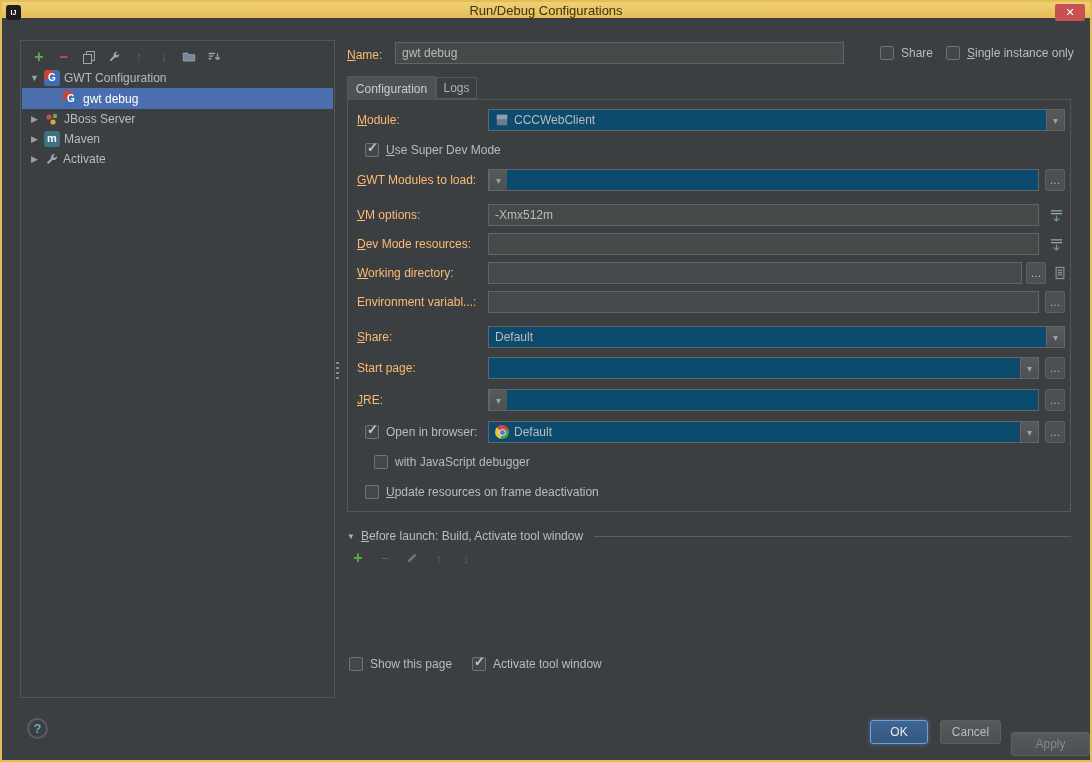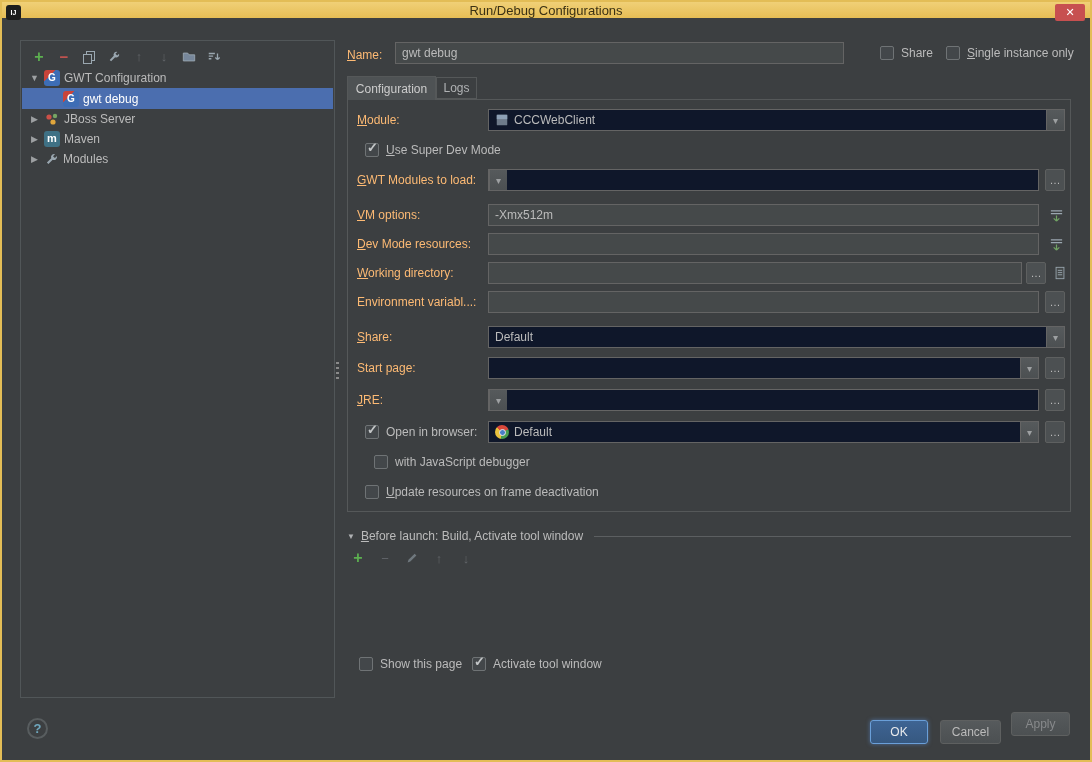--- a/index.html
+++ b/index.html
@@ -15,21 +15,21 @@
   .tb-title { width:100%; text-align:center; font-size:13px; color:#3b3114; }
   .tb-close { position:absolute; right:5px; top:2px; width:30px; height:17px; background:#c75050;
               border-radius:2px; color:#fff; font-size:11px; display:flex; align-items:center;
               justify-content:center; cursor:default; }
   
   .lbl { position:absolute; font-size:12px; color:#fdba74; white-space:nowrap; }
   .mn { display:inline-block; }
   .mn::first-letter { text-decoration:underline; }
   .field { position:absolute; height:22px; background:#45494a; border:1px solid #646464;
            color:#bbbbbb; font-size:12px; padding:0 6px; font-family:inherit; outline:none; }
-  .combo { position:absolute; height:22px; background:#0f172a; border:1px solid #646464;
+  .combo { position:absolute; height:22px; background:#0c4a6e; border:1px solid #646464;
            display:flex; align-items:stretch; }
   .combo .val { flex:1; display:flex; align-items:center; gap:5px; padding:0 6px;
                 font-size:12px; color:#bbbbbb; overflow:hidden; white-space:nowrap; }
   .combo .arrow { width:18px; background:linear-gradient(#565a5c,#4c5052); border-left:1px solid #646464;
                   display:flex; align-items:center; justify-content:center; color:#9da0a2; font-size:10px; }
   .dots-btn { position:absolute; width:20px; height:22px; background:#4c5052; border:1px solid #5e6060;
               border-radius:2px; color:#bbbbbb; font-size:11px; display:flex; align-items:center;
               justify-content:center; line-height:1; }
   .icon-btn { position:absolute; width:20px; height:20px; display:flex; align-items:center;
               justify-content:center; }
@@ -159,21 +159,21 @@
       <span class="maven-ic">m</span>
       <span>Maven</span>
     </div>
     <div class="tree-row" style="top:108px">
       <span class="tw">▶</span>
       <span>
         <svg width="15" height="15" viewBox="0 0 16 16">
             <path d="M13.8 4.2a3.4 3.4 0 0 1-4.5 4.1l-4.6 4.6-1.6-1.6 4.6-4.6a3.4 3.4 0 0 1 4.1-4.5L9.6 4.4l2 2z" fill="#9aa7b0"></path>
           </svg>
       </span>
-      <span>Modules</span>
+      <span>Activate</span>
     </div>
   </div>
 
   <div class="splitter-dots"></div>
 
   <span class="lbl mn" style="left:345px;top:46px">Name:</span>
   <input class="field" style="left: 393px; top: 40px; width: 449px;" value="gwt debug">
   <div class="cb" style="left:878px;top:44px">
     <span class="box"></span>
     <span>Share</span>
@@ -332,31 +332,31 @@
     <span class="tbi" style="opacity:.55">
       <svg width="14" height="14" viewBox="0 0 16 16">
           <path d="M3 13l1-3 7-7 2 2-7 7-3 1z" fill="#9aa7b0"></path>
         </svg>
     </span>
     <span class="tbi dim">↑</span>
     <span class="tbi dim">↓</span>
   </div>
 
 
-  <div class="cb" style="left:357px;top:655px">
+  <div class="cb" style="left:347px;top:655px">
     <span class="box"></span>
     <span>Show this page</span>
   </div>
   <div class="cb" style="left:470px;top:655px">
     <span class="box">
         <span class="chk">✓</span>
       </span>
     <span>Activate tool window</span>
   </div>
 
   <div class="help-btn">
     <span>?</span>
   </div>
   <div class="btn ok" style="left:868px;top:718px;width:58px">OK</div>
   <div class="btn" style="left:938px;top:718px;width:61px">Cancel</div>
-  <div class="btn disabled" style="left:1009px;top:710px;width:59px">Apply</div>
+  <div class="btn disabled" style="left:1009px;top:730px;width:79px">Apply</div>
 
 </div>
 
 </body></html>

